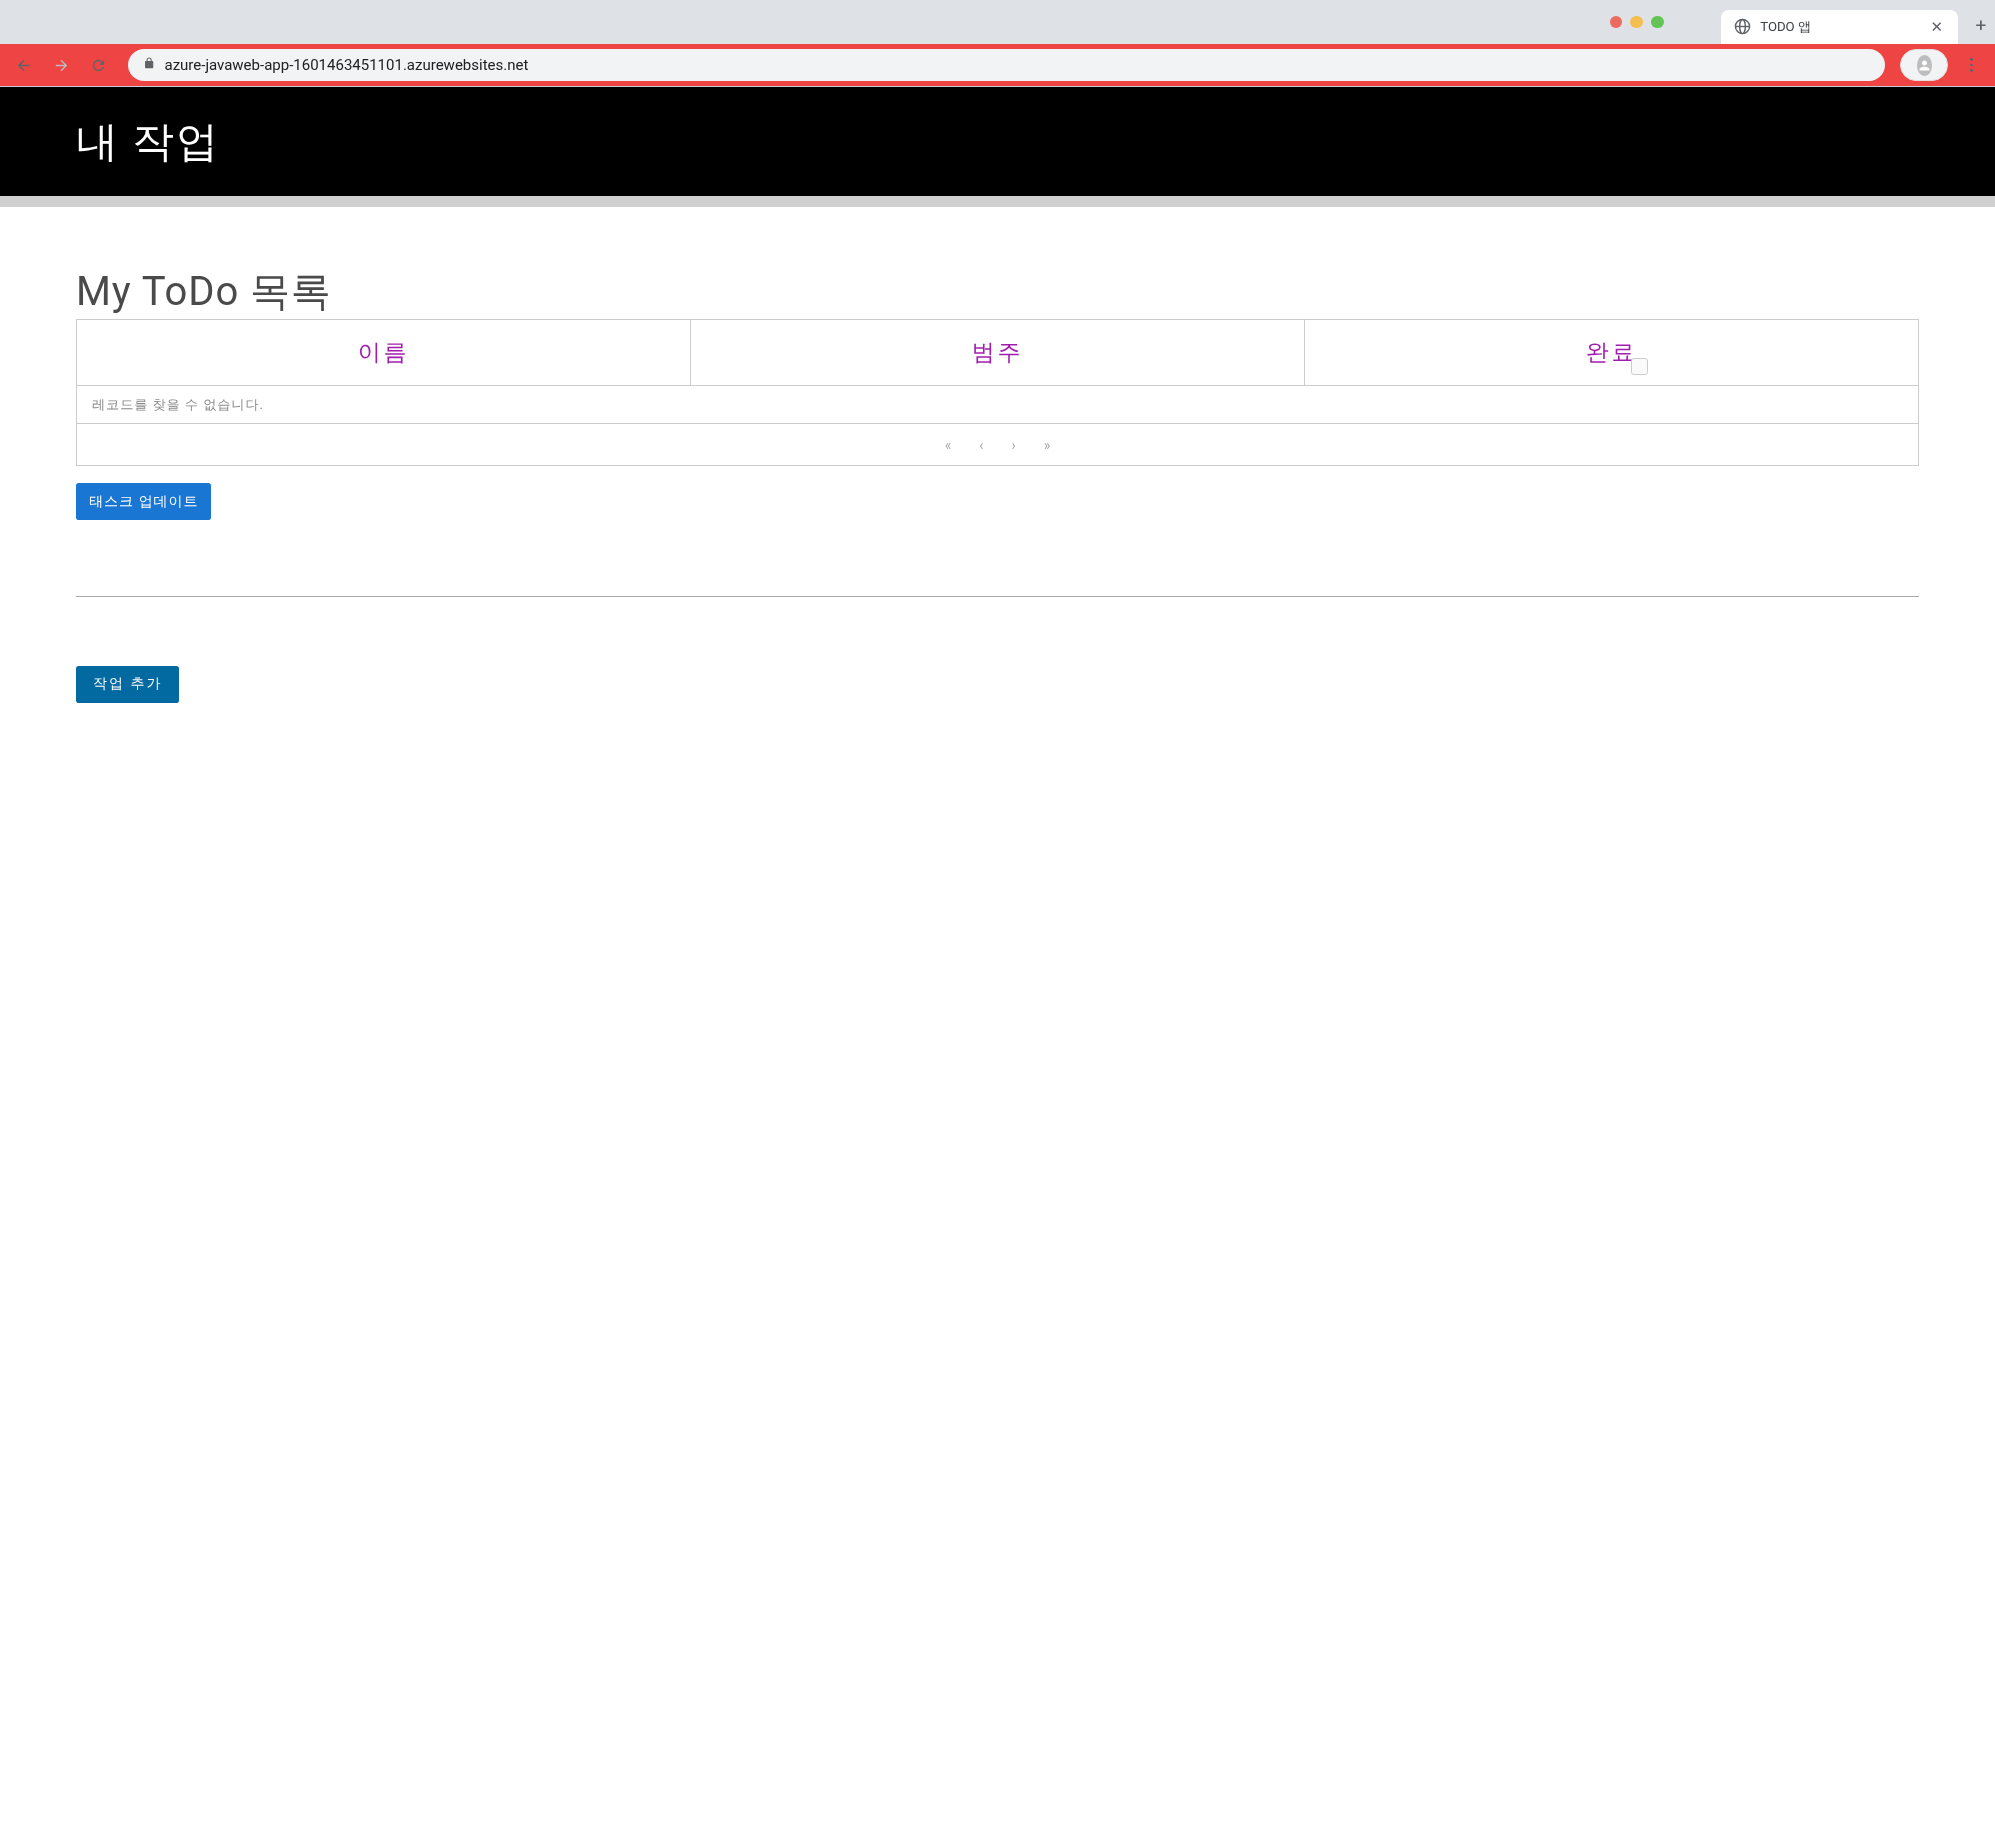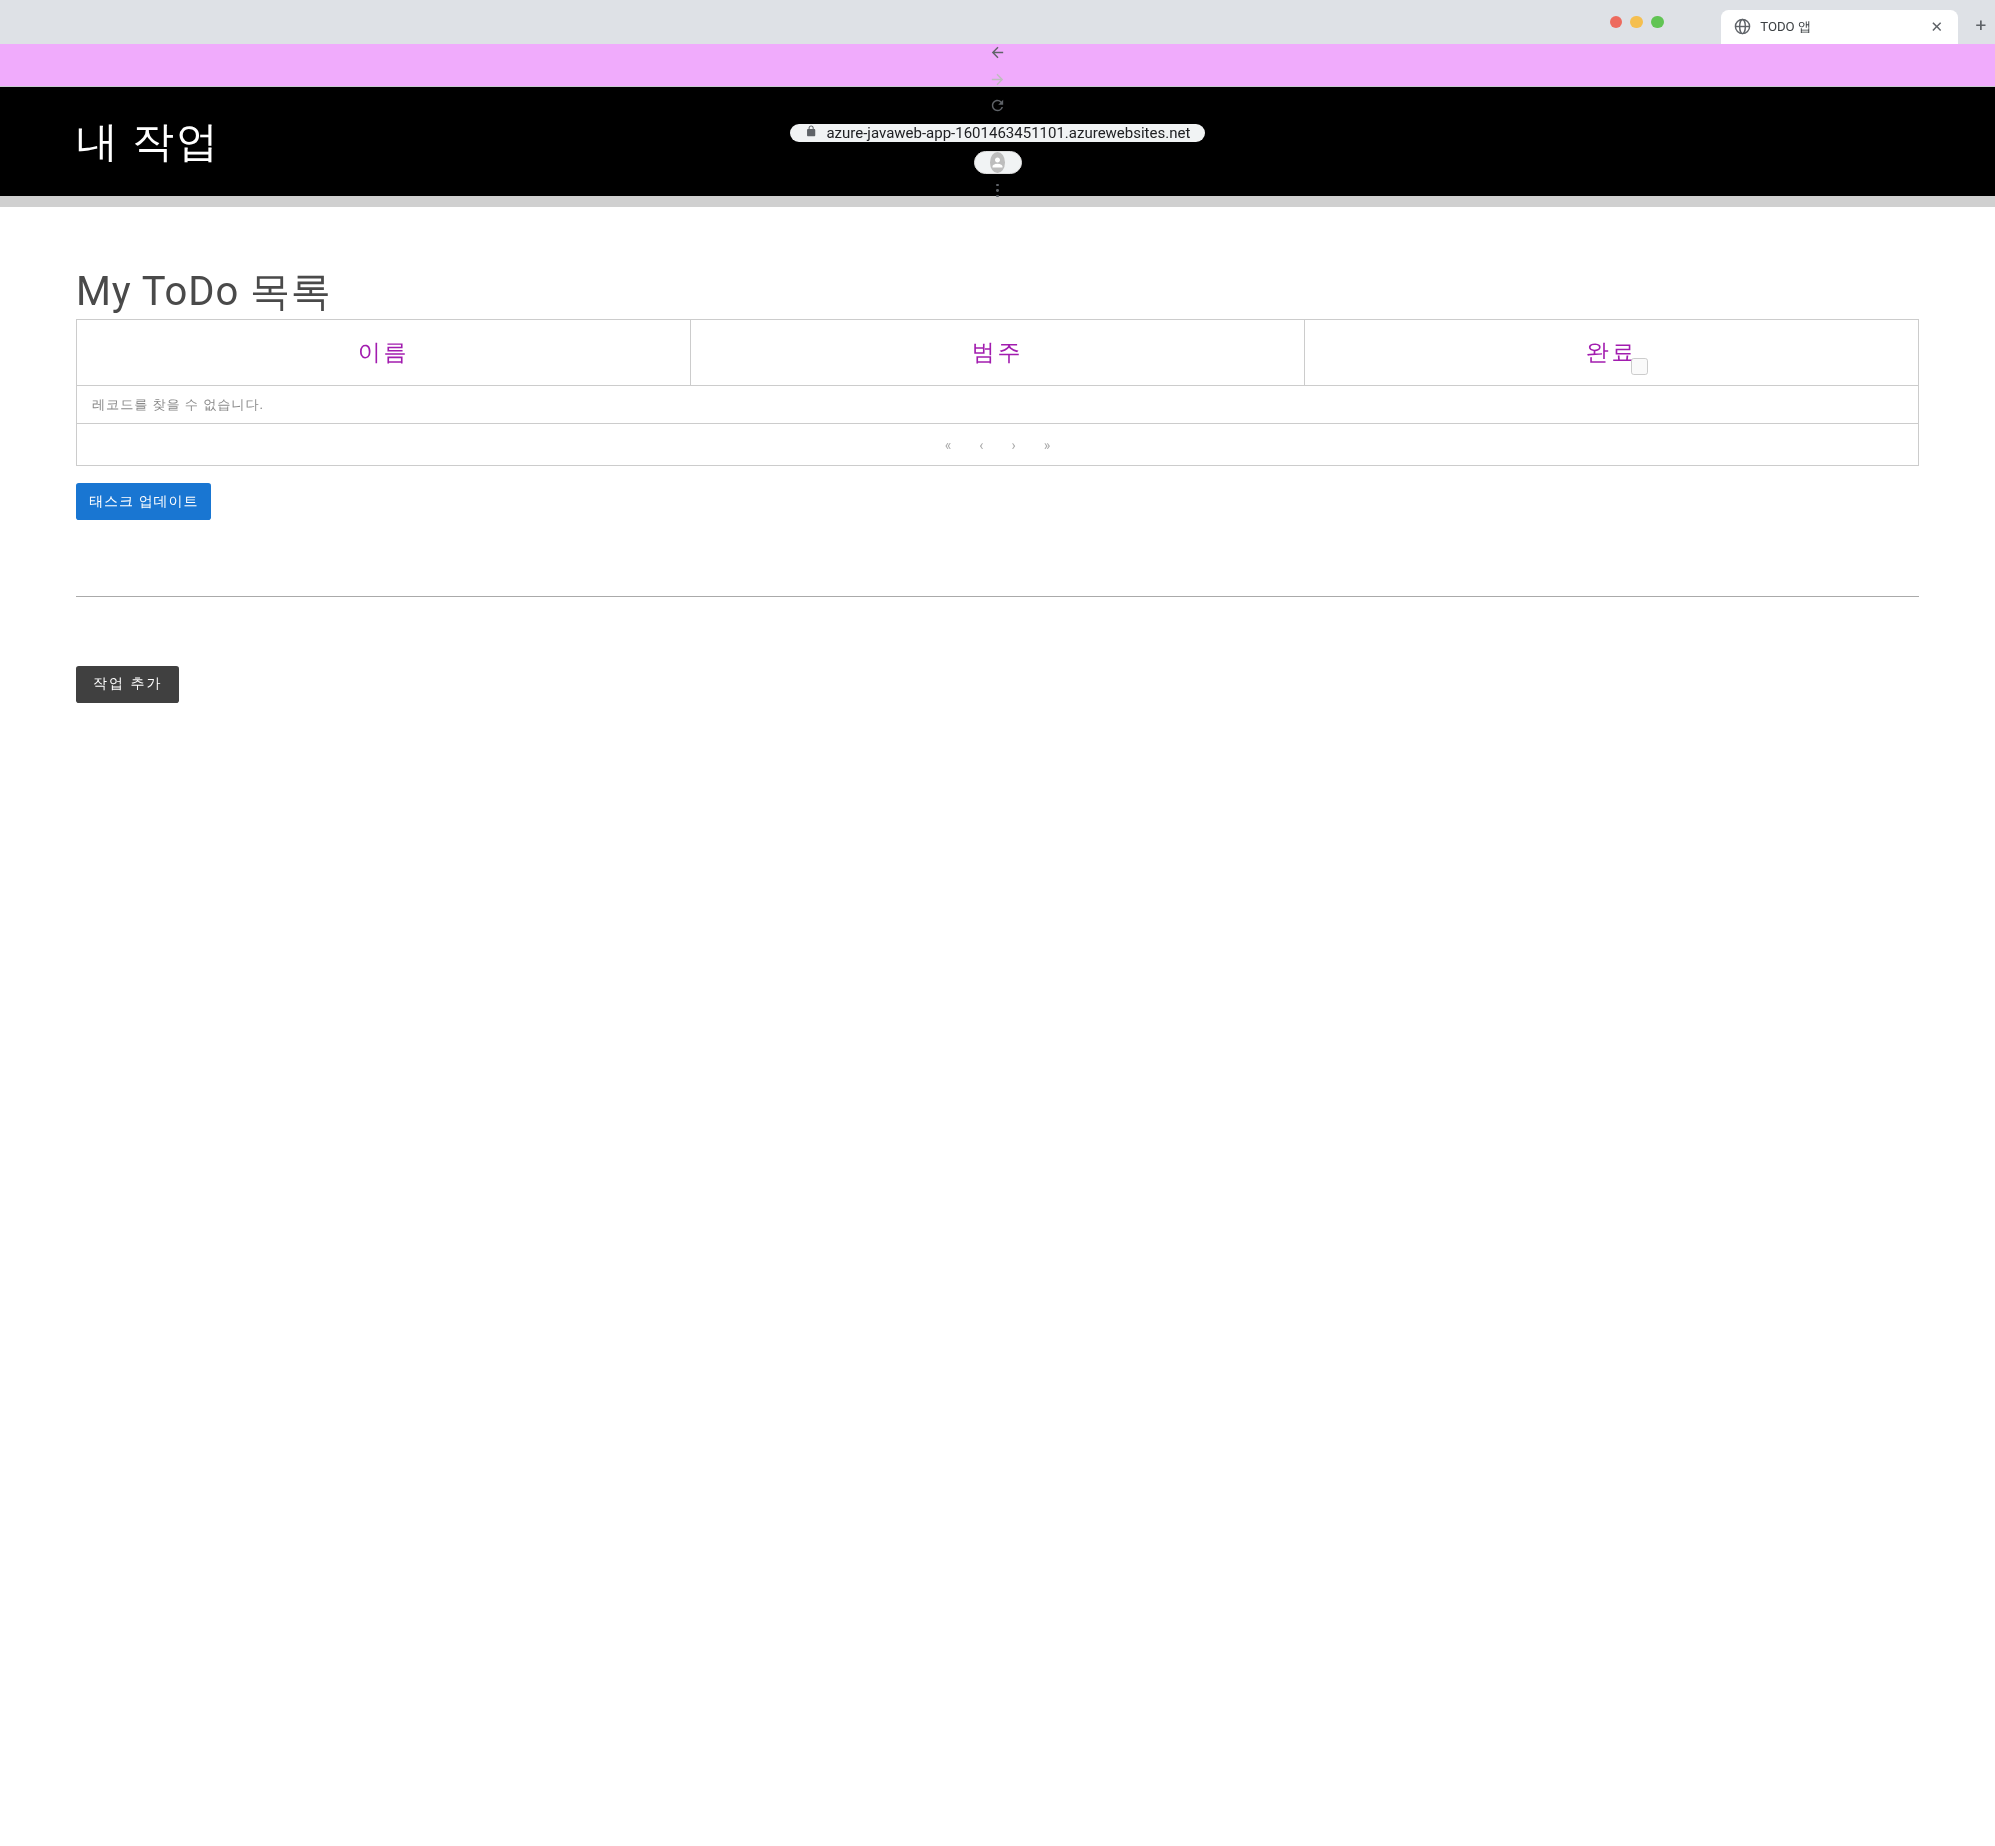--- a/index.html
+++ b/index.html
@@ -73,27 +73,26 @@
       display: flex;
       align-items: center;
       justify-content: center;
       color: #5f6368;
       font-size: 19px;
       margin-left: 9.5px;
       margin-top: 7.6px;
       cursor: pointer;
     }
     .nav-bar {
-      background: #f0abfc;
+      background: #ef4444;
       display: flex;
       align-items: center;
       height: 42px;
       padding: 0 9.5px;
       gap: 9.5px;
-      flex-direction: column;
     }
     .nav-btn {
       width: 28px;
       height: 28px;
       display: flex;
       align-items: center;
       justify-content: center;
       color: #5f6368;
       cursor: pointer;
     }
@@ -269,21 +268,21 @@
     }
     .form-input {
       border: 0.9px solid #999999;
       border-radius: 4.7px;
       height: 45px;
       width: 237px;
       padding: 0 9.5px;
       font-size: 15px;
     }
     .btn-add {
-      background: #404040;
+      background: #0369a1;
       color: #ffffff;
       border: none;
       padding: 9.5px 17px;
       font-size: 14px;
       border-radius: 2.8px;
       cursor: pointer;
       margin-top: 11.4px;
       letter-spacing: 1.9px;
     }
   </style>

